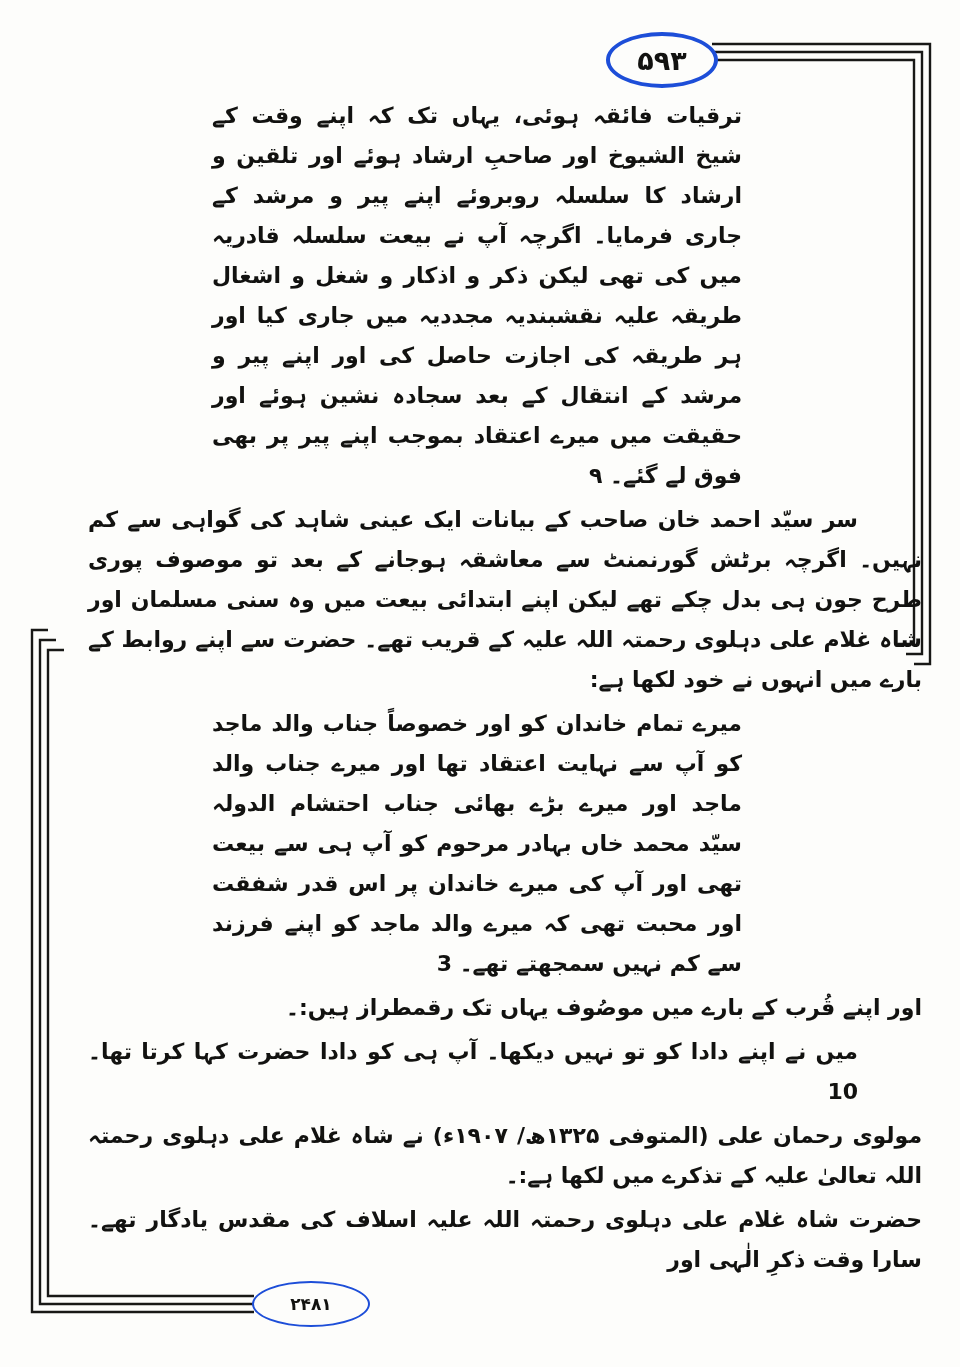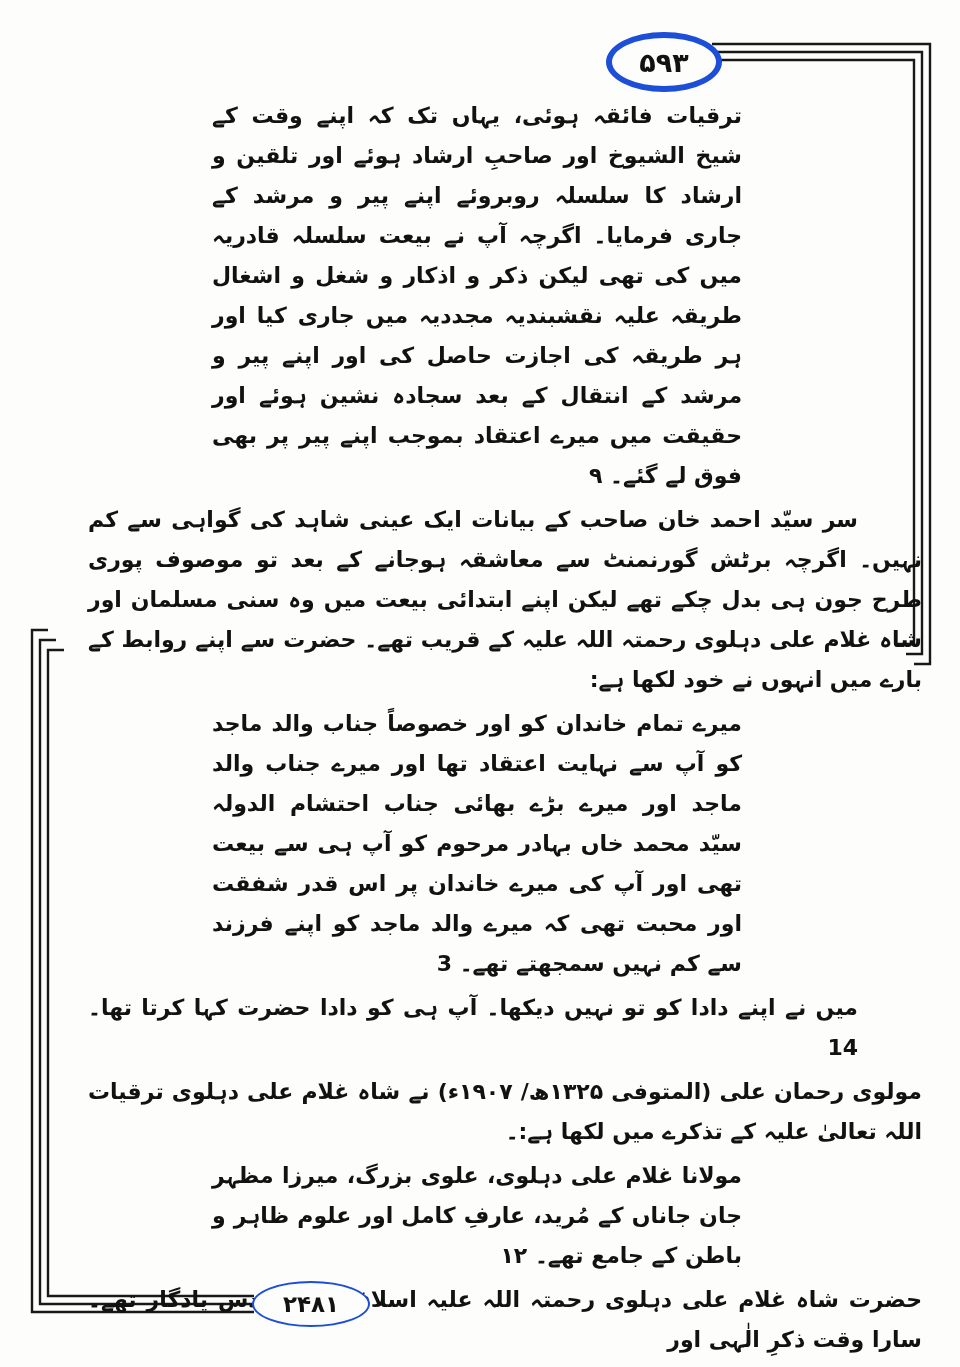--- a/index.html
+++ b/index.html
@@ -25,42 +25,42 @@
     height: 1367px;
     pointer-events: none;
   }
   .ornament-svg path {
     fill: none;
     stroke: #181816;
     stroke-width: 2.4;
   }
   .page-number-oval {
     position: absolute;
-    border: 6px solid #1d4ed8;
+    border: 4px solid #1d4ed8;
     border-radius: 50%;
     display: flex;
     align-items: center;
     justify-content: center;
     background: #fdfdfb;
     font-weight: bold;
     letter-spacing: 2px;
   }
   .oval-top {
     left: 606px;
     top: 32px;
     width: 104px;
     height: 48px;
     font-size: 27px;
   }
   .oval-bottom {
     left: 252px;
     top: 1281px;
     width: 114px;
     height: 42px;
-    font-size: 23px;
+    font-size: 17px;
     border-width: 2.5px;
   }
   .content {
     position: absolute;
     top: 96px;
     right: 38px;
     width: 834px;
     direction: rtl;
     text-align: justify;
     font-size: 22px;
@@ -106,26 +106,26 @@
   </div>
 
   <div class="content">
 
     <p class="quote-block">ترقیات فائقہ ہوئی، یہاں تک کہ اپنے وقت کے شیخ الشیوخ اور صاحبِ ارشاد ہوئے اور تلقین و ارشاد کا سلسلہ روبروئے اپنے پیر و مرشد کے جاری فرمایا۔ اگرچہ آپ نے بیعت سلسلہ قادریہ میں کی تھی لیکن ذکر و اذکار و شغل و اشغال طریقہ علیہ نقشبندیہ مجددیہ میں جاری کیا اور ہر طریقہ کی اجازت حاصل کی اور اپنے پیر و مرشد کے انتقال کے بعد سجادہ نشین ہوئے اور حقیقت میں میرے اعتقاد بموجب اپنے پیر پر بھی فوق لے گئے۔ ۹</p>
 
     <p class="first-line-indent">سر سیّد احمد خان صاحب کے بیانات ایک عینی شاہد کی گواہی سے کم نہیں۔ اگرچہ برٹش گورنمنٹ سے معاشقہ ہوجانے کے بعد تو موصوف پوری طرح جون ہی بدل چکے تھے لیکن اپنے ابتدائی بیعت میں وہ سنی مسلمان اور شاہ غلام علی دہلوی رحمتہ اللہ علیہ کے قریب تھے۔ حضرت سے اپنے روابط کے بارے میں انہوں نے خود لکھا ہے:</p>
 
     <p class="quote-block">میرے تمام خاندان کو اور خصوصاً جناب والد ماجد کو آپ سے نہایت اعتقاد تھا اور میرے جناب والد ماجد اور میرے بڑے بھائی جناب احتشام الدولہ سیّد محمد خاں بہادر مرحوم کو آپ ہی سے بیعت تھی اور آپ کی میرے خاندان پر اس قدر شفقت اور محبت تھی کہ میرے والد ماجد کو اپنے فرزند سے کم نہیں سمجھتے تھے۔ 3</p>
 
+    <p>اور اپنے قُرب کے بارے میں موصُوف یہاں تک رقمطراز ہیں:۔</p>
 
-    <p class="quote-line">میں نے اپنے دادا کو تو نہیں دیکھا۔ آپ ہی کو دادا حضرت کہا کرتا تھا۔ 14</p>
+    <p class="quote-line">میں نے اپنے دادا کو تو نہیں دیکھا۔ آپ ہی کو دادا حضرت کہا کرتا تھا۔ 10</p>
 
-    <p>مولوی رحمان علی (المتوفی ۱۳۲۵ھ/ ۱۹۰۷ء) نے شاہ غلام علی دہلوی ترقیات اللہ تعالیٰ علیہ کے تذکرے میں لکھا ہے:۔</p>
+    <p>مولوی رحمان علی (المتوفی ۱۳۲۵ھ/ ۱۹۰۷ء) نے شاہ غلام علی دہلوی رحمتہ اللہ تعالیٰ علیہ کے تذکرے میں لکھا ہے:۔</p>
 
-    <p class="quote-block">مولانا غلام علی دہلوی، علوی بزرگ، میرزا مظہر جان جاناں کے مُرید، عارفِ کامل اور علوم ظاہر و باطن کے جامع تھے۔ ۱۲</p>
 
     <p>حضرت شاہ غلام علی دہلوی رحمتہ اللہ علیہ اسلاف کی مقدس یادگار تھے۔ سارا وقت ذکرِ الٰہی اور</p>
 
   </div>
 
   <div class="page-number-oval oval-bottom">
     <span>۲۴۸۱</span>
   </div>
 
 </div>

